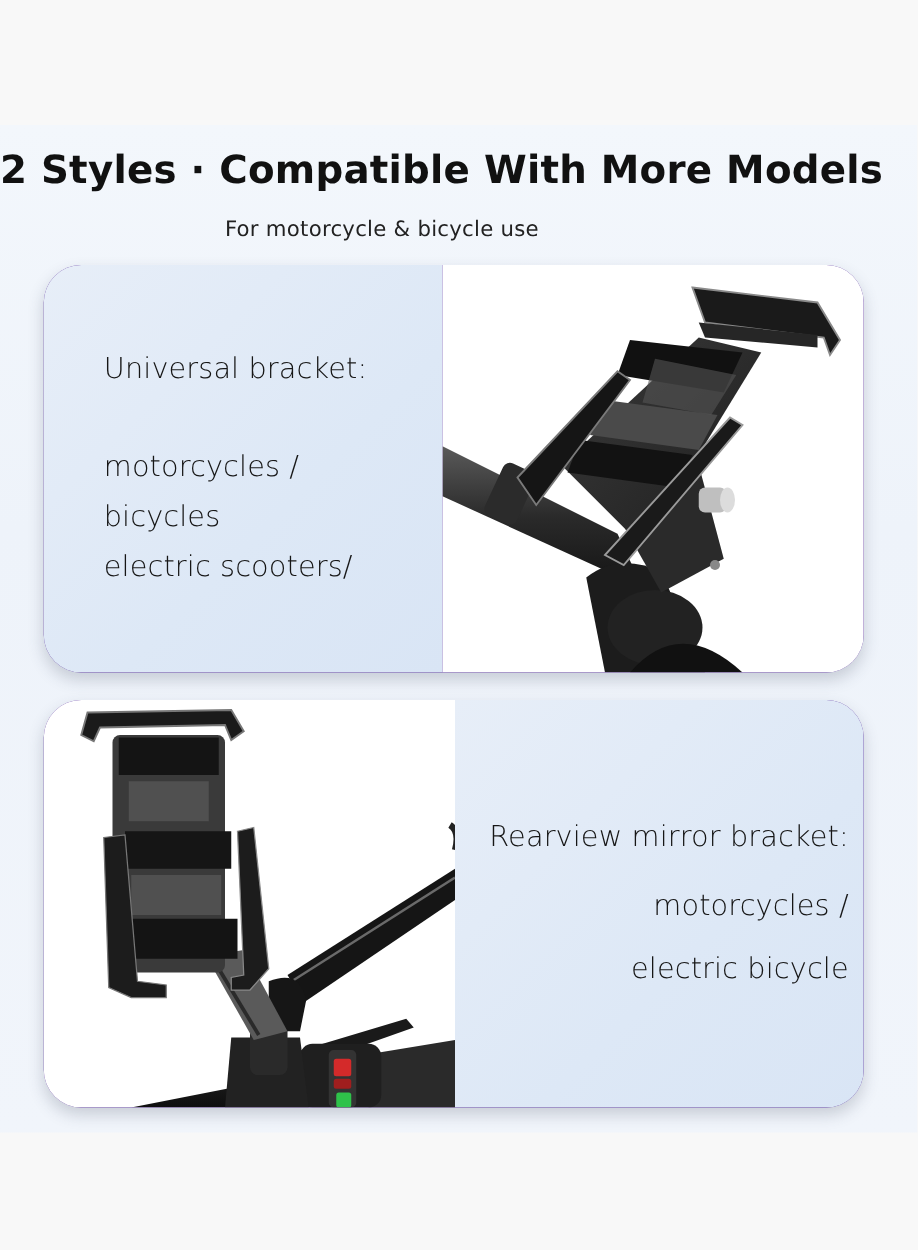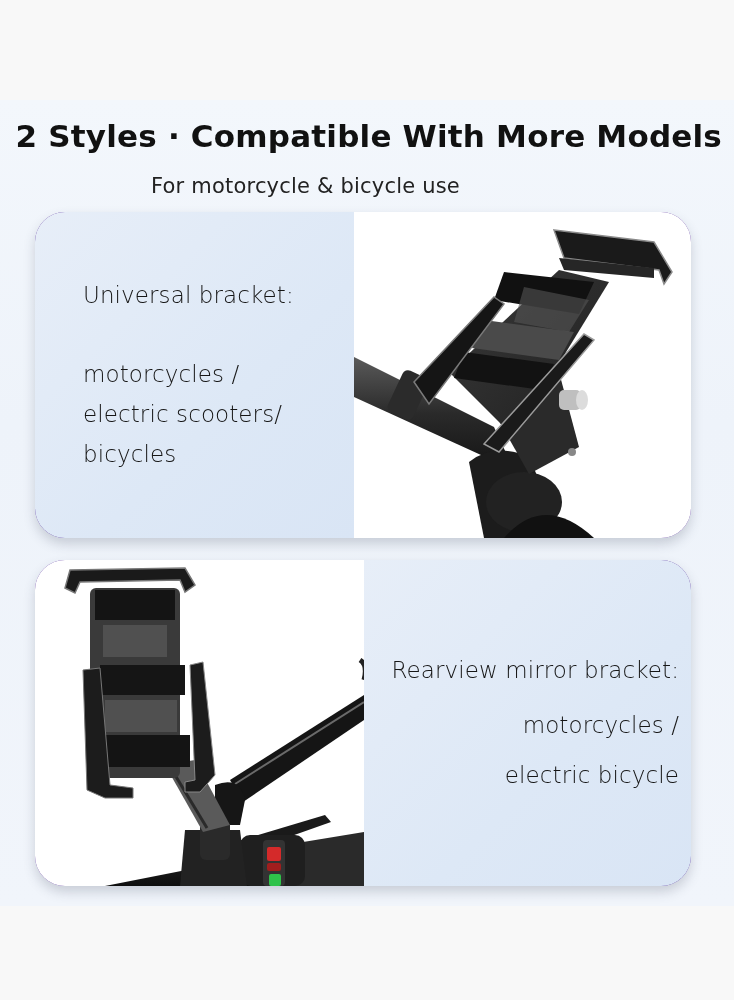--- a/index.html
+++ b/index.html
@@ -7,27 +7,27 @@
     width: 734px; height: 1000px; position: relative; overflow: hidden;
     background: #f8f8f8;
     font-family: "Liberation Sans", "DejaVu Sans", sans-serif;
     color: #141414;
   }
   .band {
     position: absolute; left: 0; top: 100px; width: 734px; height: 806px;
     background: linear-gradient(180deg, #f3f7fc 0%, #eef3fa 40%, #f1f5fb 100%);
   }
   .title {
-    position: absolute; left: 0; top: 118px; width: 722px; text-align: right;
+    position: absolute; left: 0; top: 118px; width: 722px; text-align: left;
     font-size: 31px; font-weight: bold; letter-spacing: 0.2px; color: #111;
     font-family: "DejaVu Sans", sans-serif;
   }
   .subtitle {
     position: absolute; left: 0; top: 174px; width: 611px; text-align: center;
-    font-size: 21px; color: #222;
+    font-size: 17px; color: #222;
     font-family: "DejaVu Sans", sans-serif; font-weight: normal;
     letter-spacing: 0.2px;
   }
   .card {
     position: absolute; left: 35px; width: 656px; height: 326px;
     border-radius: 30px; overflow: hidden; background: #4c1d95;
     box-shadow: 0 6px 12px rgba(60,70,90,0.22);
   }
   .card1 { top: 212px; }
   .card2 { top: 560px; }
@@ -59,22 +59,22 @@
 <div class="band"></div>
 
 <h1 class="title" style="margin:0;">2 Styles · Compatible With More Models</h1>
 <div class="subtitle">For motorcycle &amp; bicycle use</div>
 
 <div class="card card1">
   <div class="pane-text">
     <div class="txt c1-heading">Universal bracket:</div>
     <div class="txt c1-lines">
       <span class="line">motorcycles /</span>
+      <span class="line">bicycles</span>
       <span class="line">electric scooters/</span>
-      <span class="line">bicycles</span>
     </div>
   </div>
   <div class="pane-img">
     <svg viewBox="0 0 337 326">
       <defs>
         <linearGradient id="bar1" x1="0" y1="0" x2="0" y2="1">
           <stop offset="0" stop-color="#5a5a5a"></stop>
             <stop offset="0.5" stop-color="#2a2a2a"></stop>
             <stop offset="1" stop-color="#141414"></stop>
         </linearGradient>

